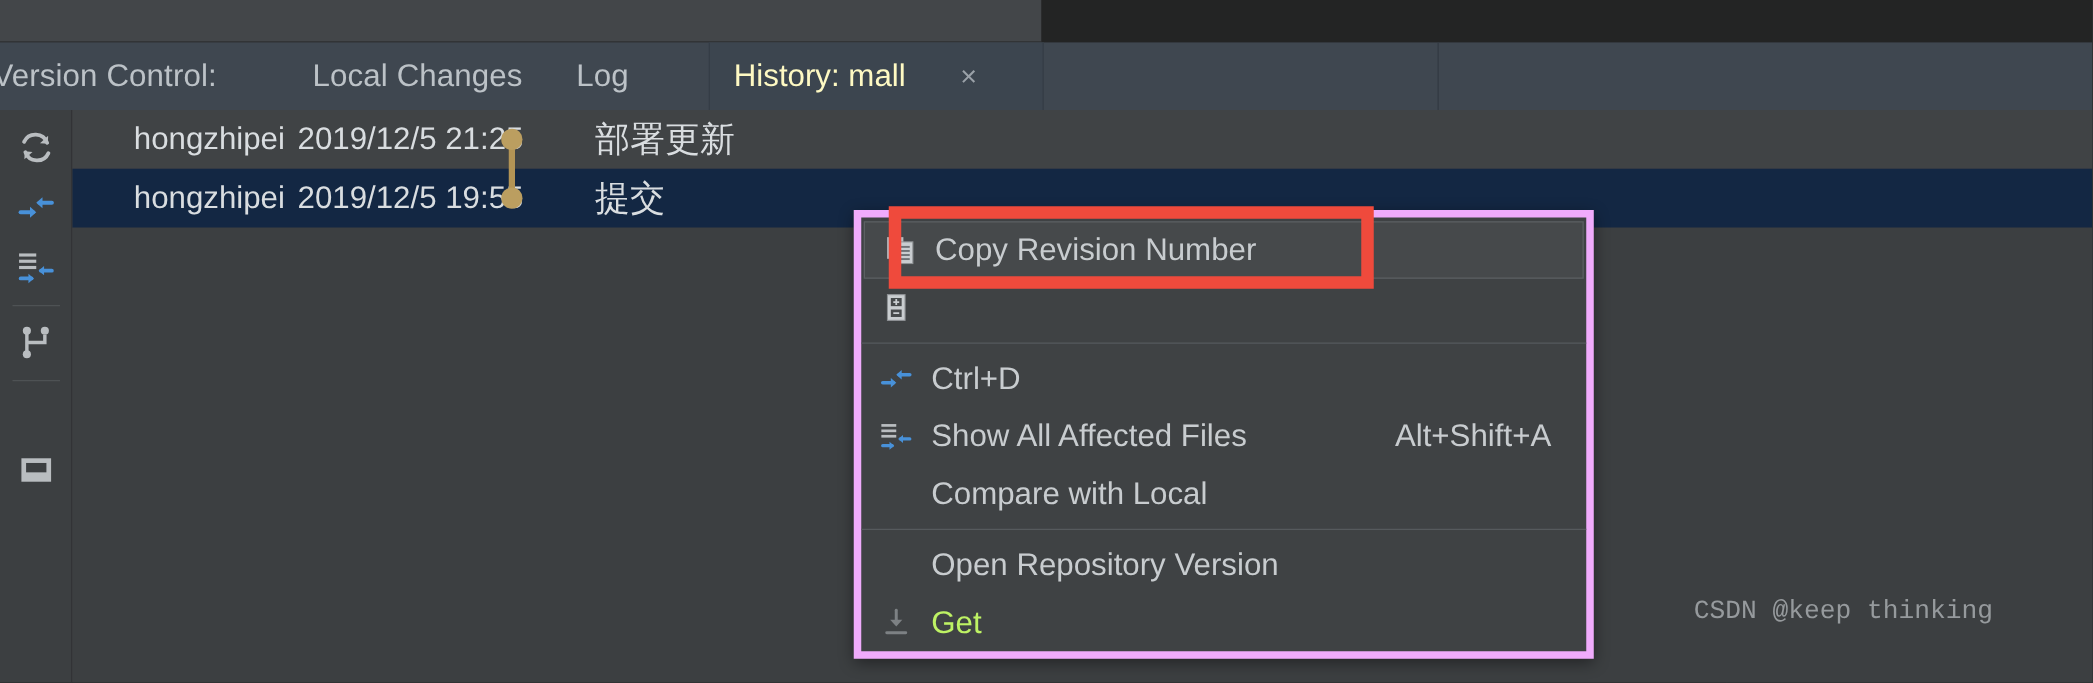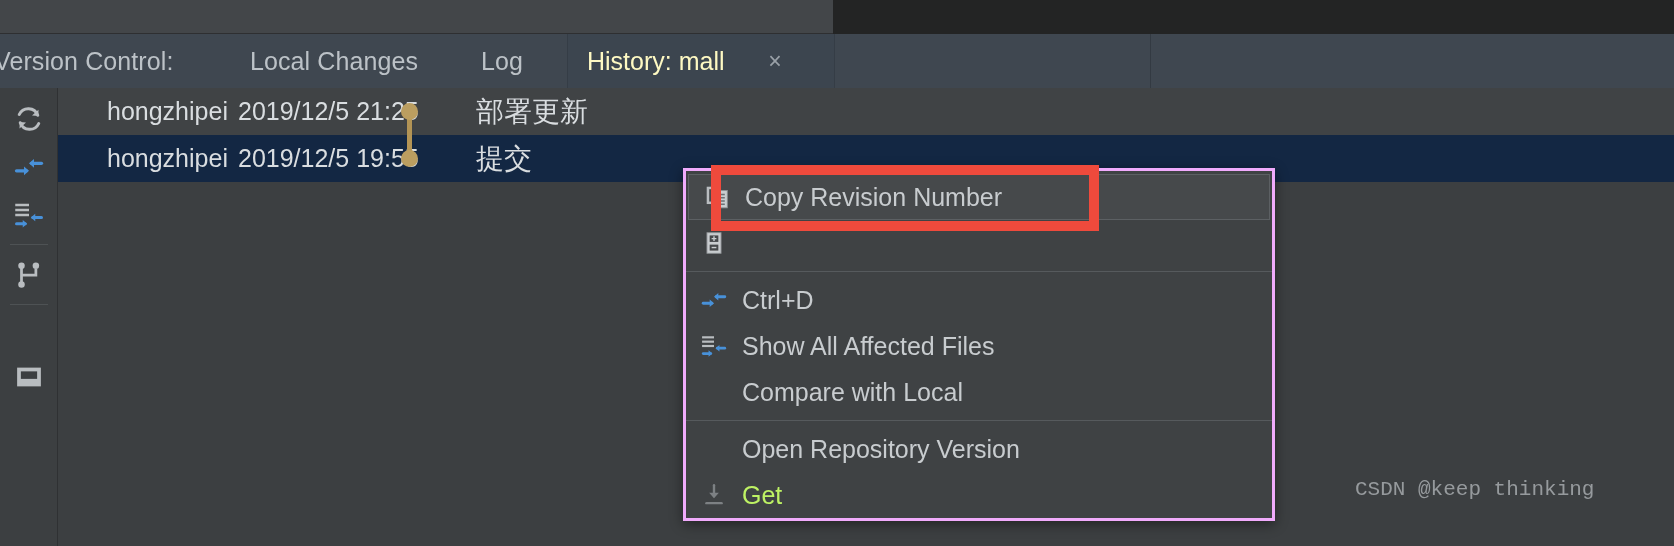--- a/index.html
+++ b/index.html
@@ -191,21 +191,21 @@
     background: #3c3f41;
     border-left: 1px solid #4a4d4f;
   }
 
   
   .ctx-menu {
     position: absolute;
     left: 683px; top: 168px;
     width: 592px;
     background: #3f4244;
-    border: 3px solid #f0abfc;
+    border: 6px solid #f0abfc;
     box-shadow: 0 3px 12px rgba(0,0,0,0.45);
     padding: 3px 0 0 0;
     box-sizing: border-box;
   }
   .ctx-item {
     position: relative;
     height: 46px;
     display: flex;
     align-items: center;
     cursor: pointer;
@@ -271,21 +271,21 @@
 
   <div class="top-strip">
     <div class="top-strip-left"></div>
   </div>
 
   <div class="tabbar"></div>
   <div class="tabbar-divider" style="left:1150px;"></div>
 
   <div class="tab-label" style="left:-6px;">Version Control:</div>
   <div class="tab-label" style="left:250px;">Local Changes</div>
-  <div class="tab-label" style="left:481px;">Log</div>
+  <div class="tab-label" style="left:461px;">Log</div>
 
   <div class="tab-active"></div>
   <div class="tab-active-label">History: mall</div>
   <div class="tab-close">×</div>
 
   <div class="body-area"></div>
   <div class="right-dark"></div>
 
   <div class="vtoolbar">
     <div class="vtool-btn" style="top:10px;">
@@ -421,20 +421,21 @@
           <rect x="1" y="3" width="11" height="2" fill="#b9bdc0"></rect>
           <rect x="1" y="7" width="11" height="2" fill="#b9bdc0"></rect>
           <rect x="1" y="11" width="11" height="2" fill="#b9bdc0"></rect>
           <path d="M2 19h7" stroke="#4891d9" stroke-width="2.4" stroke-linecap="round"></path>
           <path d="M7 16 10.5 19 7 22z" fill="#4891d9"></path>
           <path d="M22 14h-7" stroke="#4891d9" stroke-width="2.4" stroke-linecap="round"></path>
           <path d="M17 11 13.5 14 17 17z" fill="#4891d9"></path>
         </svg>
       </span>
       <span class="ctx-label">Show All Affected Files</span>
+      <span class="ctx-shortcut">Alt+Shift+A</span>
     </div>
 
     <div class="ctx-item">
       <span class="ctx-icon"></span>
       <span class="ctx-label">Compare with Local</span>
     </div>
 
     <div class="ctx-sep"></div>
 
     <div class="ctx-item">

